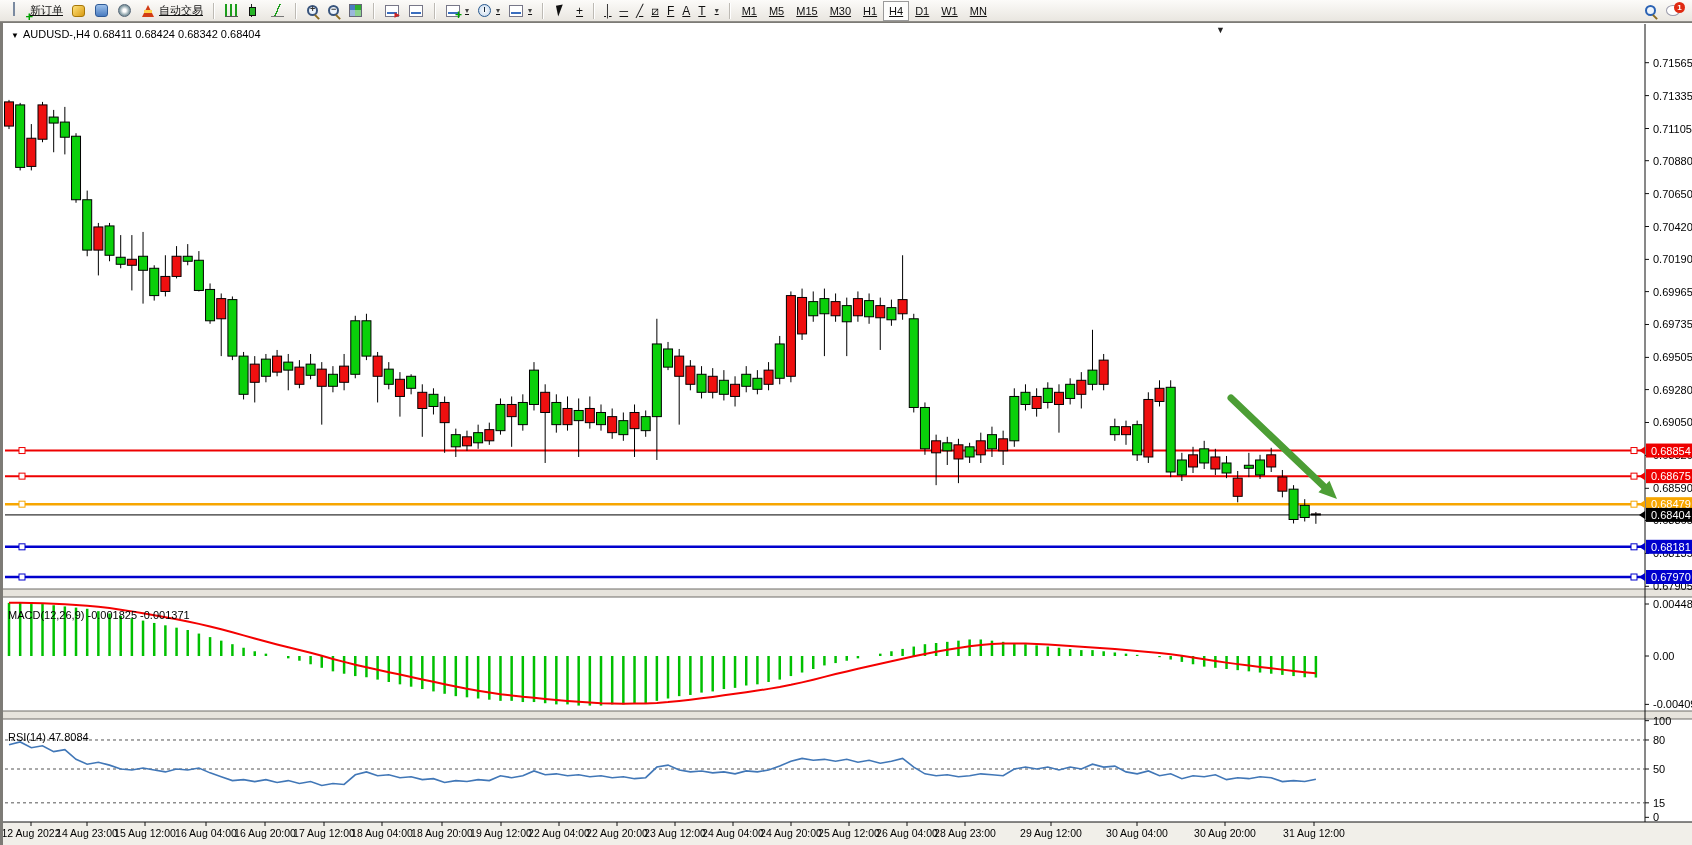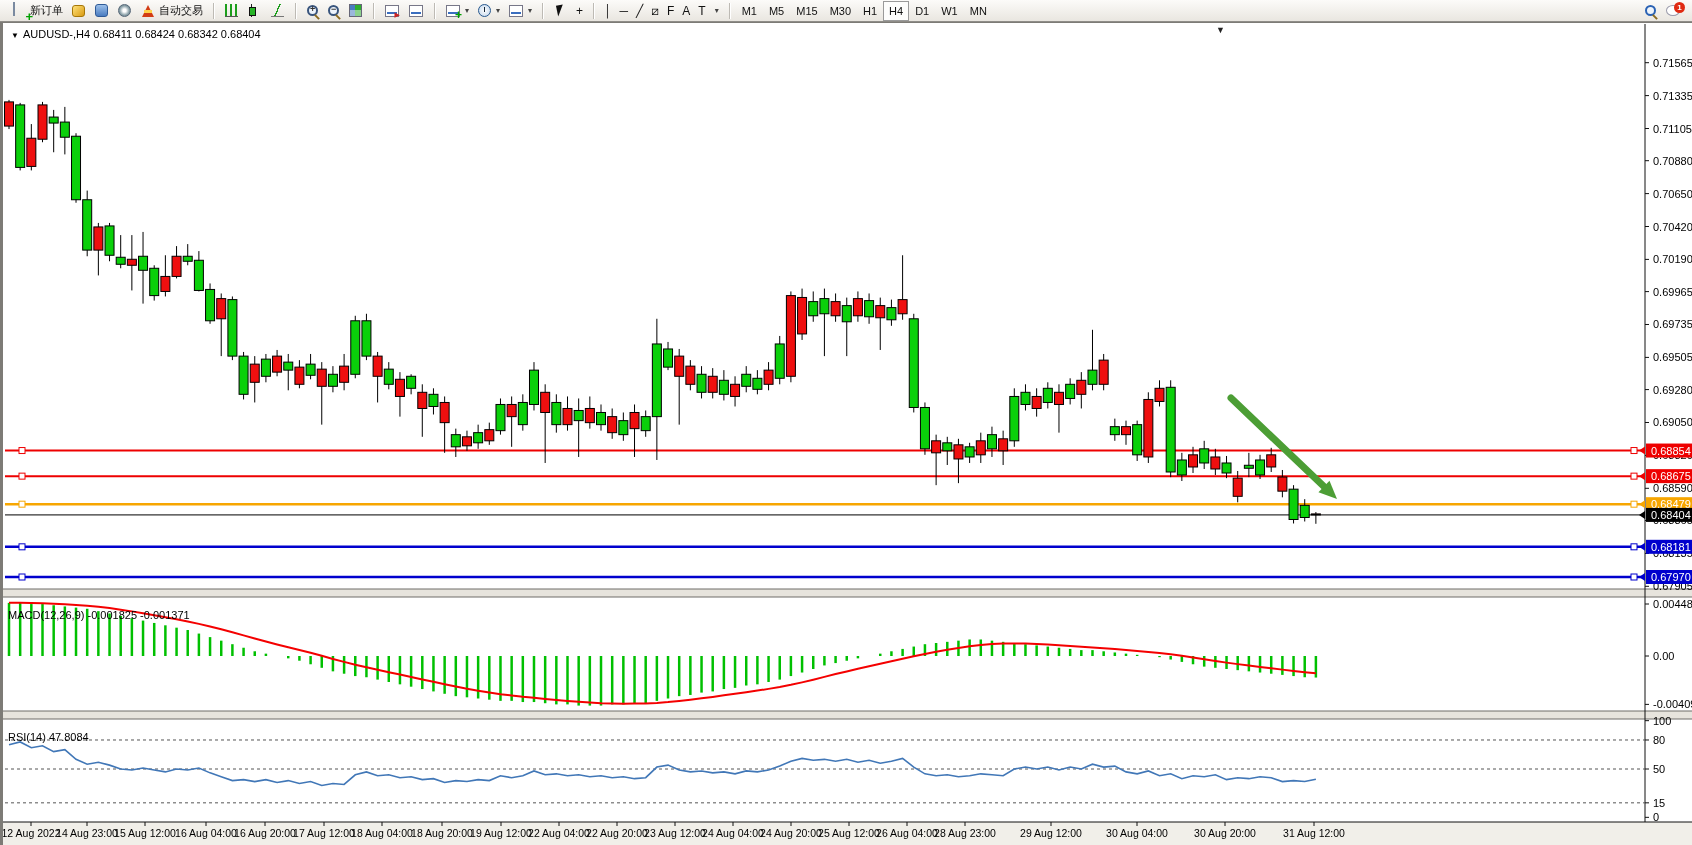--- a/index.html
+++ b/index.html
@@ -2,21 +2,21 @@
 <html><head>
 <meta charset="utf-8">
 <style>
   * { box-sizing: border-box; margin: 0; padding: 0; }
   html,body { width:1692px; height:845px; overflow:hidden; background:#f1efe9;
               font-family:"Liberation Sans", sans-serif; }
   
   .toolbar { position:absolute; left:0; top:0; width:1692px; height:22px;
              background:linear-gradient(#fcfbf9,#e9e6e0); border-bottom:1px solid #8f8d88;
              display:flex; align-items:center; padding:0 4px; font-size:11px; color:#111; }
-  .tb-group { display:flex; align-items:center; height:22px; padding:0 3px; }
+  .tb-group { display:flex; align-items:center; height:22px; padding:0 3px;text-decoration:underline; }
   .tb-sep { width:1px; height:16px; background:#bdbab4; margin:0 3px; box-shadow:1px 0 0 #fff; }
   .tb-btn { display:flex; align-items:center; gap:3px; padding:1px 3px; height:20px;
             border:1px solid transparent; cursor:default; white-space:nowrap; }
   .tb-btn.active { background:#fdfdfc; border:1px solid #9a9a9a; }
   .tb-btn.tf { padding:1px 5px; }
   .dd { font-size:8px; color:#444; margin-left:1px; }
   .glyph { font-size:12px; }
   .ico { width:16px; height:16px; display:inline-block; position:relative; }
   .i-doc { background:#fff; border:1px solid #7a8aa0; width:12px; height:14px; margin:1px 2px; }
   .i-doc::after { content:"+"; position:absolute; right:-6px; bottom:-5px; color:#00a000;

